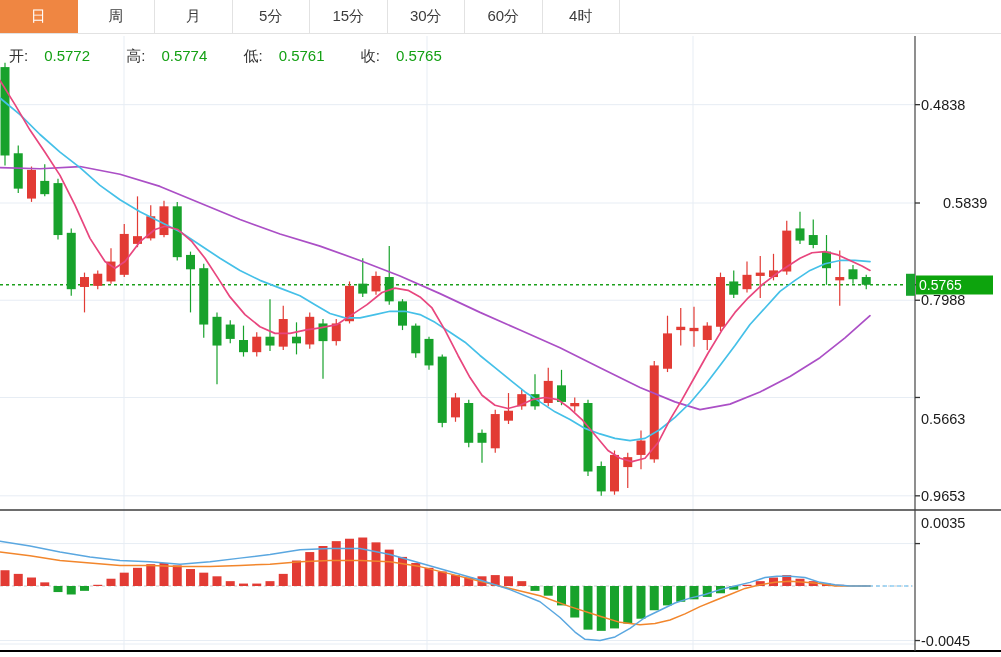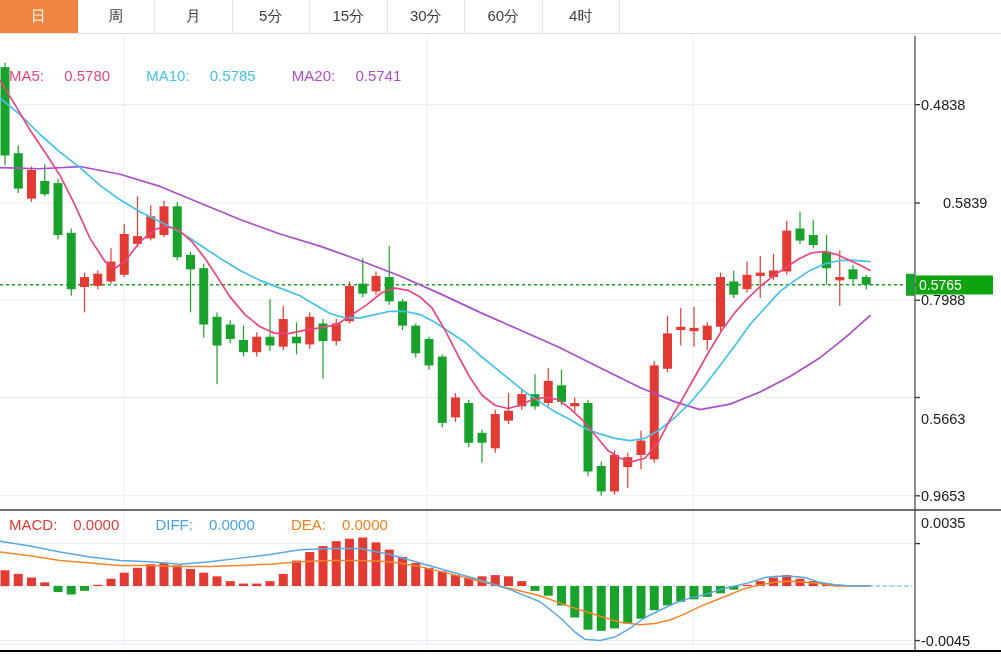--- a/index.html
+++ b/index.html
@@ -266,32 +266,28 @@
       <line x1="915" y1="104.65745856353571" x2="920" y2="104.65745856353571" stroke="#333" stroke-width="1.3"></line>
       <line x1="915" y1="203" x2="920" y2="203" stroke="#333" stroke-width="1.3"></line>
       <line x1="915" y1="300.2375690607738" x2="920" y2="300.2375690607738" stroke="#333" stroke-width="1.3"></line>
       <line x1="915" y1="397.47513812154637" x2="920" y2="397.47513812154637" stroke="#333" stroke-width="1.3"></line>
       <line x1="915" y1="495.8176795580107" x2="920" y2="495.8176795580107" stroke="#333" stroke-width="1.3"></line>
       <line x1="915" y1="543.5757575757576" x2="920" y2="543.5757575757576" stroke="#333" stroke-width="1.3"></line>
       <line x1="915" y1="640.5454545454545" x2="920" y2="640.5454545454545" stroke="#333" stroke-width="1.3"></line>
       <line x1="915" y1="284.76795580110456" x2="920" y2="284.76795580110456" stroke="#333" stroke-width="1.3"></line>
     </svg>
 
-
-  <div class="hdr" style="left:9px;top:67px;">
-    <span class="ma5"><span>MA5:</span> <span>0.5780</span></span>
-    <span class="ma10"><span>MA10:</span> <span>0.5785</span></span>
-    <span class="ma20"><span>MA20:</span> <span>0.5741</span></span>
+  <div class="hdr" style="left:9px;top:47px;">
+    <span><span class="lbl">开:</span><span class="g">0.5772</span></span>
+    <span><span class="lbl">高:</span><span class="g">0.5774</span></span>
+    <span><span class="lbl">低:</span><span class="g">0.5761</span></span>
+    <span><span class="lbl">收:</span><span class="g">0.5765</span></span>
   </div>
 
-  <div class="hdr" style="left:9px;top:516px;">
-    <span class="macdv"><span>MACD:</span><span>0.0000</span></span>
-    <span class="diffv"><span>DIFF:</span><span>0.0000</span></span>
-    <span class="deav"><span>DEA:</span><span>0.0000</span></span>
-  </div>
+
 
   <div class="tick main" style="top: 104.657px;">0.4838</div>
   <div class="tick main" style="top: 203px; margin-left: 22px;">0.5839</div>
   <div class="tick main" style="top: 300.238px;">0.7988</div>
   <div class="tick main" style="top: 419px;">0.5663</div>
   <div class="tick main" style="top: 495.818px;">0.9653</div>
   <div class="tick sub" style="top: 523px;">0.0035</div>
   <div class="tick sub" style="top: 640.545px; text-align: right;">-0.0045</div>
 
   <div id="price-tag" style="top: 284.768px;">0.5765</div>

